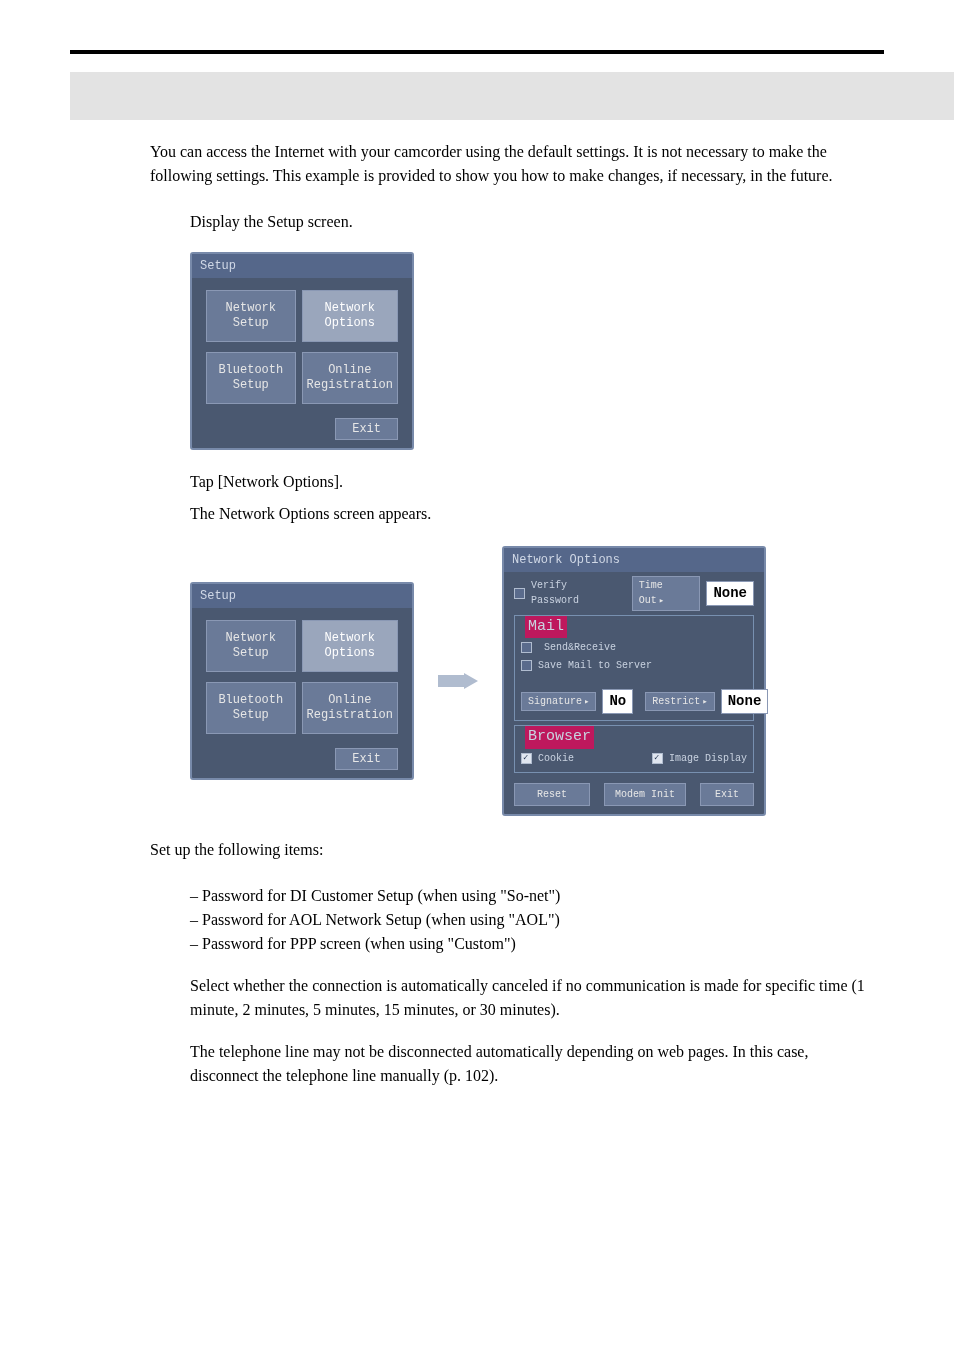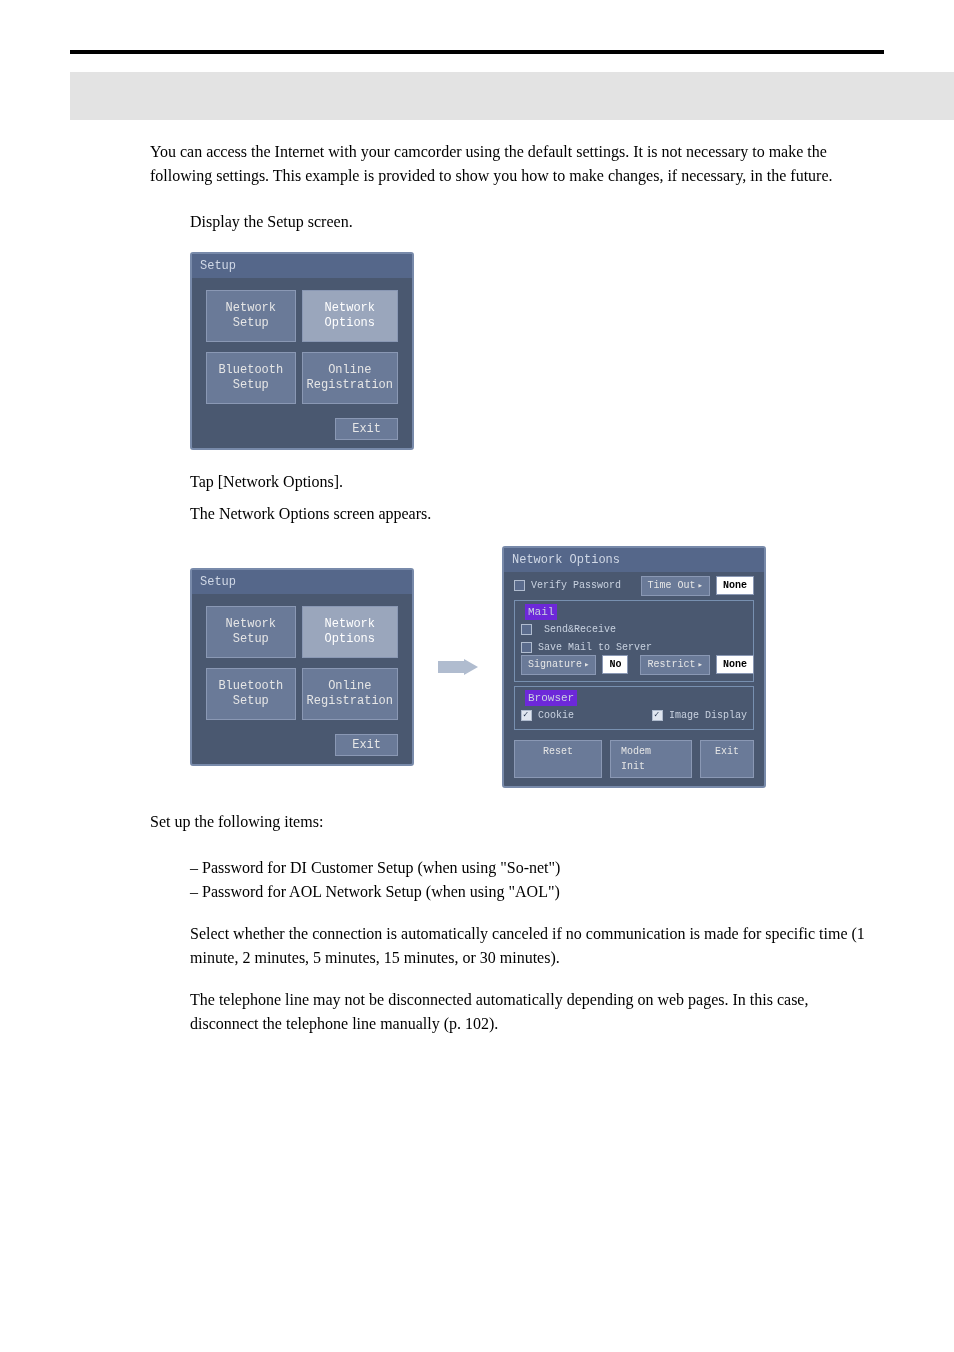--- a/index.html
+++ b/index.html
@@ -130,44 +130,44 @@
     color: #2a3a55;
     position: absolute;
     top: -2px; left: 1px;
   }
   .fieldset {
     border: 1px solid #7890b0;
     margin: 4px 10px;
     padding: 4px 6px 6px 6px;
   }
   .legend {
-    font-size: 11px;
+    font-size: 15px;
     margin: -10px 0 2px 4px;
-    background: #6d28d9;
+    background: #be185d;
     padding: 0 3px;
     display: inline-block;
   }
   .mini-btn {
     background: #6a7a98;
     border: 1px solid #8a98b4;
     color: #e6e6e6;
     font-size: 10px;
     padding: 1px 6px;
     cursor: pointer;
   }
   .arrow-after::after {
     content: '▸';
     margin-left: 2px;
     font-size: 9px;
   }
   .val-box {
     background: #fff;
     color: #000;
     font-weight: bold;
-    font-size: 10px;
+    font-size: 14px;
     padding: 1px 6px;
     border: 1px solid #8a98b4;
   }
   .bottom-row {
     display: flex;
     justify-content: space-between;
     gap: 8px;
     padding: 6px 10px 2px 10px;
   }
   .arrow {
@@ -253,21 +253,21 @@
         <span style="flex:1"></span>
         <span class="mini-btn arrow-after">Time Out</span>
         <span class="val-box">None</span>
       </div>
       <div class="fieldset">
         <div class="legend">Mail</div>
         <div style="display:flex;align-items:center;gap:12px;margin-bottom:3px">
           <span class="chk"></span>
           <span>Send&amp;Receive</span>
         </div>
-        <div style="display:flex;align-items:center;gap:6px;margin-bottom:0">
+        <div style="display:flex;align-items:center;gap:6px;margin-bottom:16px">
           <span class="chk"></span>
           <span>Save Mail to Server</span>
         </div>
         <div style="display:flex;align-items:center;gap:6px">
           <span class="mini-btn arrow-after">Signature</span>
           <span class="val-box">No</span>
           <span style="flex:1"></span>
           <span class="mini-btn arrow-after">Restrict</span>
           <span class="val-box">None</span>
         </div>
@@ -276,31 +276,32 @@
         <div class="legend">Browser</div>
         <div style="display:flex;align-items:center;gap:6px">
           <span class="chk on"></span>
           <span>Cookie</span>
           <span style="flex:1"></span>
           <span class="chk on"></span>
           <span>Image Display</span>
         </div>
       </div>
       <div class="bottom-row">
-        <span class="mini-btn" style="padding:3px 28px">Reset</span>
+        <span class="mini-btn" style="padding:3px 22px">Reset</span>
         <span class="mini-btn" style="padding:3px 10px">Modem Init</span>
         <span class="mini-btn" style="padding:3px 14px">Exit</span>
       </div>
     </div>
   </div>
 
   <p class="body-text" style="margin-left:80px">Set up the following items:</p>
 
 
   <div class="indent sub-p">
     <p class="li-line">– Password for DI Customer Setup (when using "So-net")</p>
     <p class="li-line">– Password for AOL Network Setup (when using "AOL")</p>
+    <p class="li-line">– Password for PPP screen (when using "Custom")</p>
   </div>
 
   <p class="indent sub-p"> Select whether the connection is automatically canceled if no communication is made for specific time (1 minute, 2 minutes, 5 minutes, 15 minutes, or 30 minutes).</p>
 
   <p class="indent">The telephone line may not be disconnected automatically depending on web pages. In this case, disconnect the telephone line manually (p. 102).</p>
 </div>
 
 </body></html>

